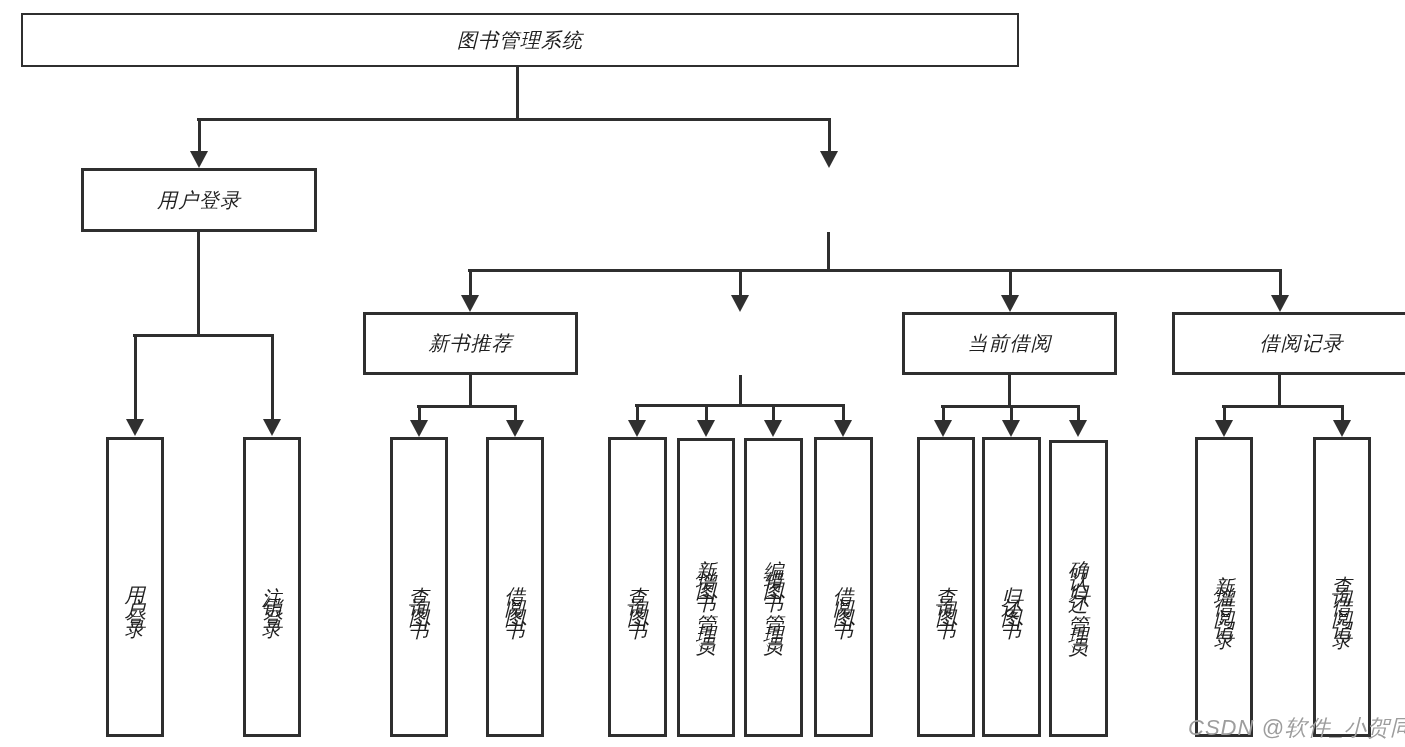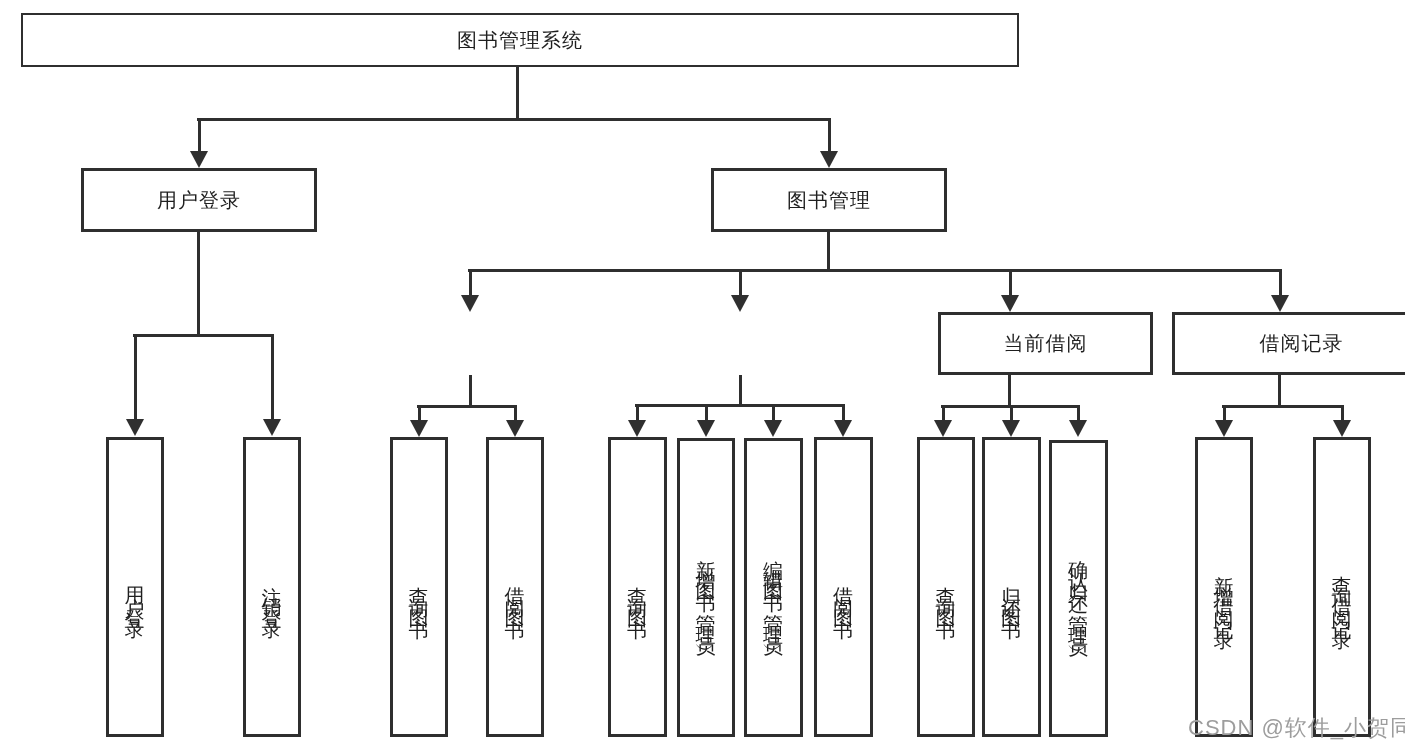--- a/index.html
+++ b/index.html
@@ -11,20 +11,21 @@
   }
   * { margin: 0; padding: 0; box-sizing: border-box; }
   html, body { background: #fff; }
   body { font-family: "Liberation Sans", "DejaVu Sans", sans-serif; }
   #canvas {
     position: relative;
     width: 1405px;
     height: 747px;
     background: var(--background);
     overflow: hidden;
+    font-style: italic;
   }
   .box {
     position: absolute;
     background: var(--background);
     border: 3px solid var(--box-border);
     color: var(--text);
     display: flex;
     align-items: center;
     justify-content: center;
     font-size: 20px;
@@ -84,37 +85,37 @@
   </div>
 
   <div class="vline" style="left:516px;top:67px;height:53px"></div>
   <div class="hline" style="left:197px;top:118px;width:634px"></div>
   <div class="arrow" style="left:190px;top:119px;height:49px"></div>
   <div class="arrow" style="left:820px;top:119px;height:49px"></div>
 
   <div class="box h" style="left:81px;top:168px;width:236px;height:64px">
     <span>用户登录</span>
   </div>
-  <div class="box h" style="left:711px;top:168px;width:236px;height:64px">
-    <span>图书管理</span>
-  </div>
 
   <div class="vline" style="left:197px;top:232px;height:104px"></div>
   <div class="hline" style="left:133px;top:334px;width:141px"></div>
   <div class="arrow" style="left:126px;top:335px;height:101px"></div>
   <div class="arrow" style="left:263px;top:335px;height:101px"></div>
 
   <div class="vline" style="left:827px;top:232px;height:39px"></div>
   <div class="hline" style="left:468px;top:269px;width:814px"></div>
   <div class="arrow" style="left:461px;top:270px;height:42px"></div>
   <div class="arrow" style="left:731px;top:270px;height:42px"></div>
   <div class="arrow" style="left:1001px;top:270px;height:42px"></div>
   <div class="arrow" style="left:1271px;top:270px;height:42px"></div>
 
-  <div class="box h" style="left:938px;top:312px;width:215px;height:63px">
+  <div class="box h" style="left:363px;top:312px;width:215px;height:63px">
+    <span>新书推荐</span>
+  </div>
+  <div class="box h" style="left:902px;top:312px;width:215px;height:63px">
     <span>当前借阅</span>
   </div>
   <div class="box h" style="left:1172px;top:312px;width:259px;height:63px">
     <span>借阅记录</span>
   </div>
 
   <div class="vline" style="left:469px;top:375px;height:32px"></div>
   <div class="hline" style="left:417px;top:405px;width:100px"></div>
   <div class="arrow" style="left:410px;top:406px;height:31px"></div>
   <div class="arrow" style="left:506px;top:406px;height:31px"></div>

